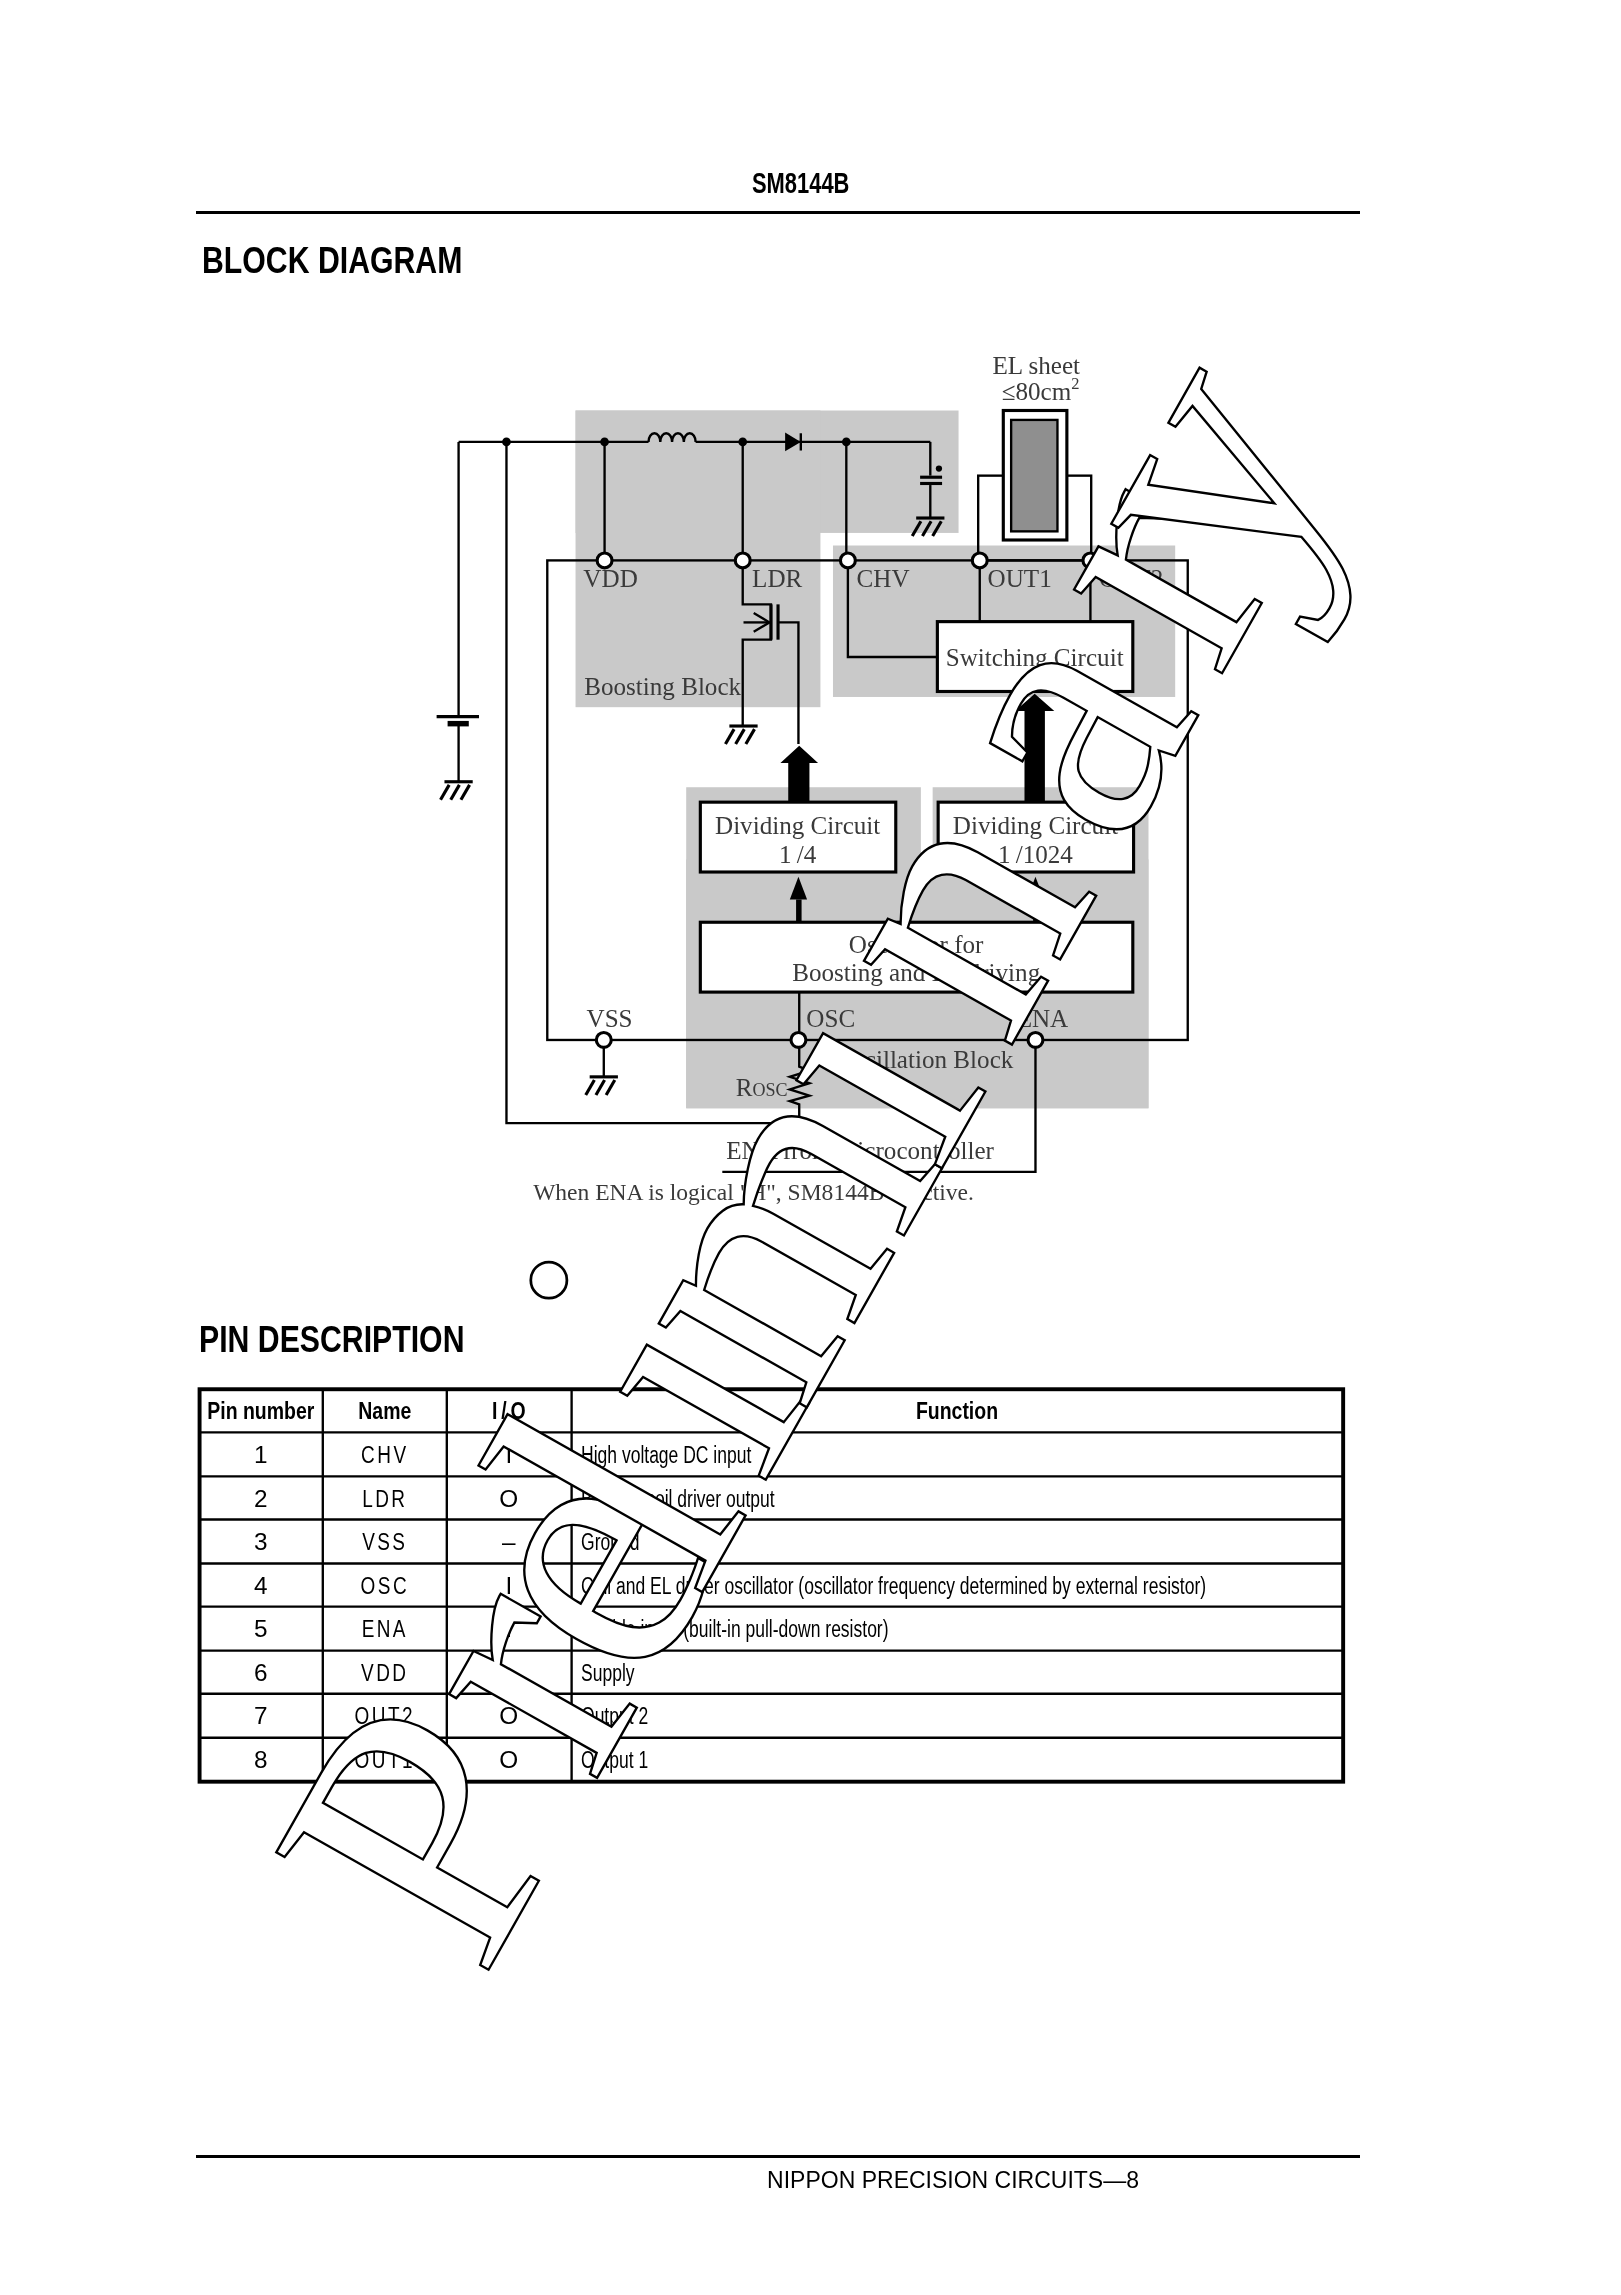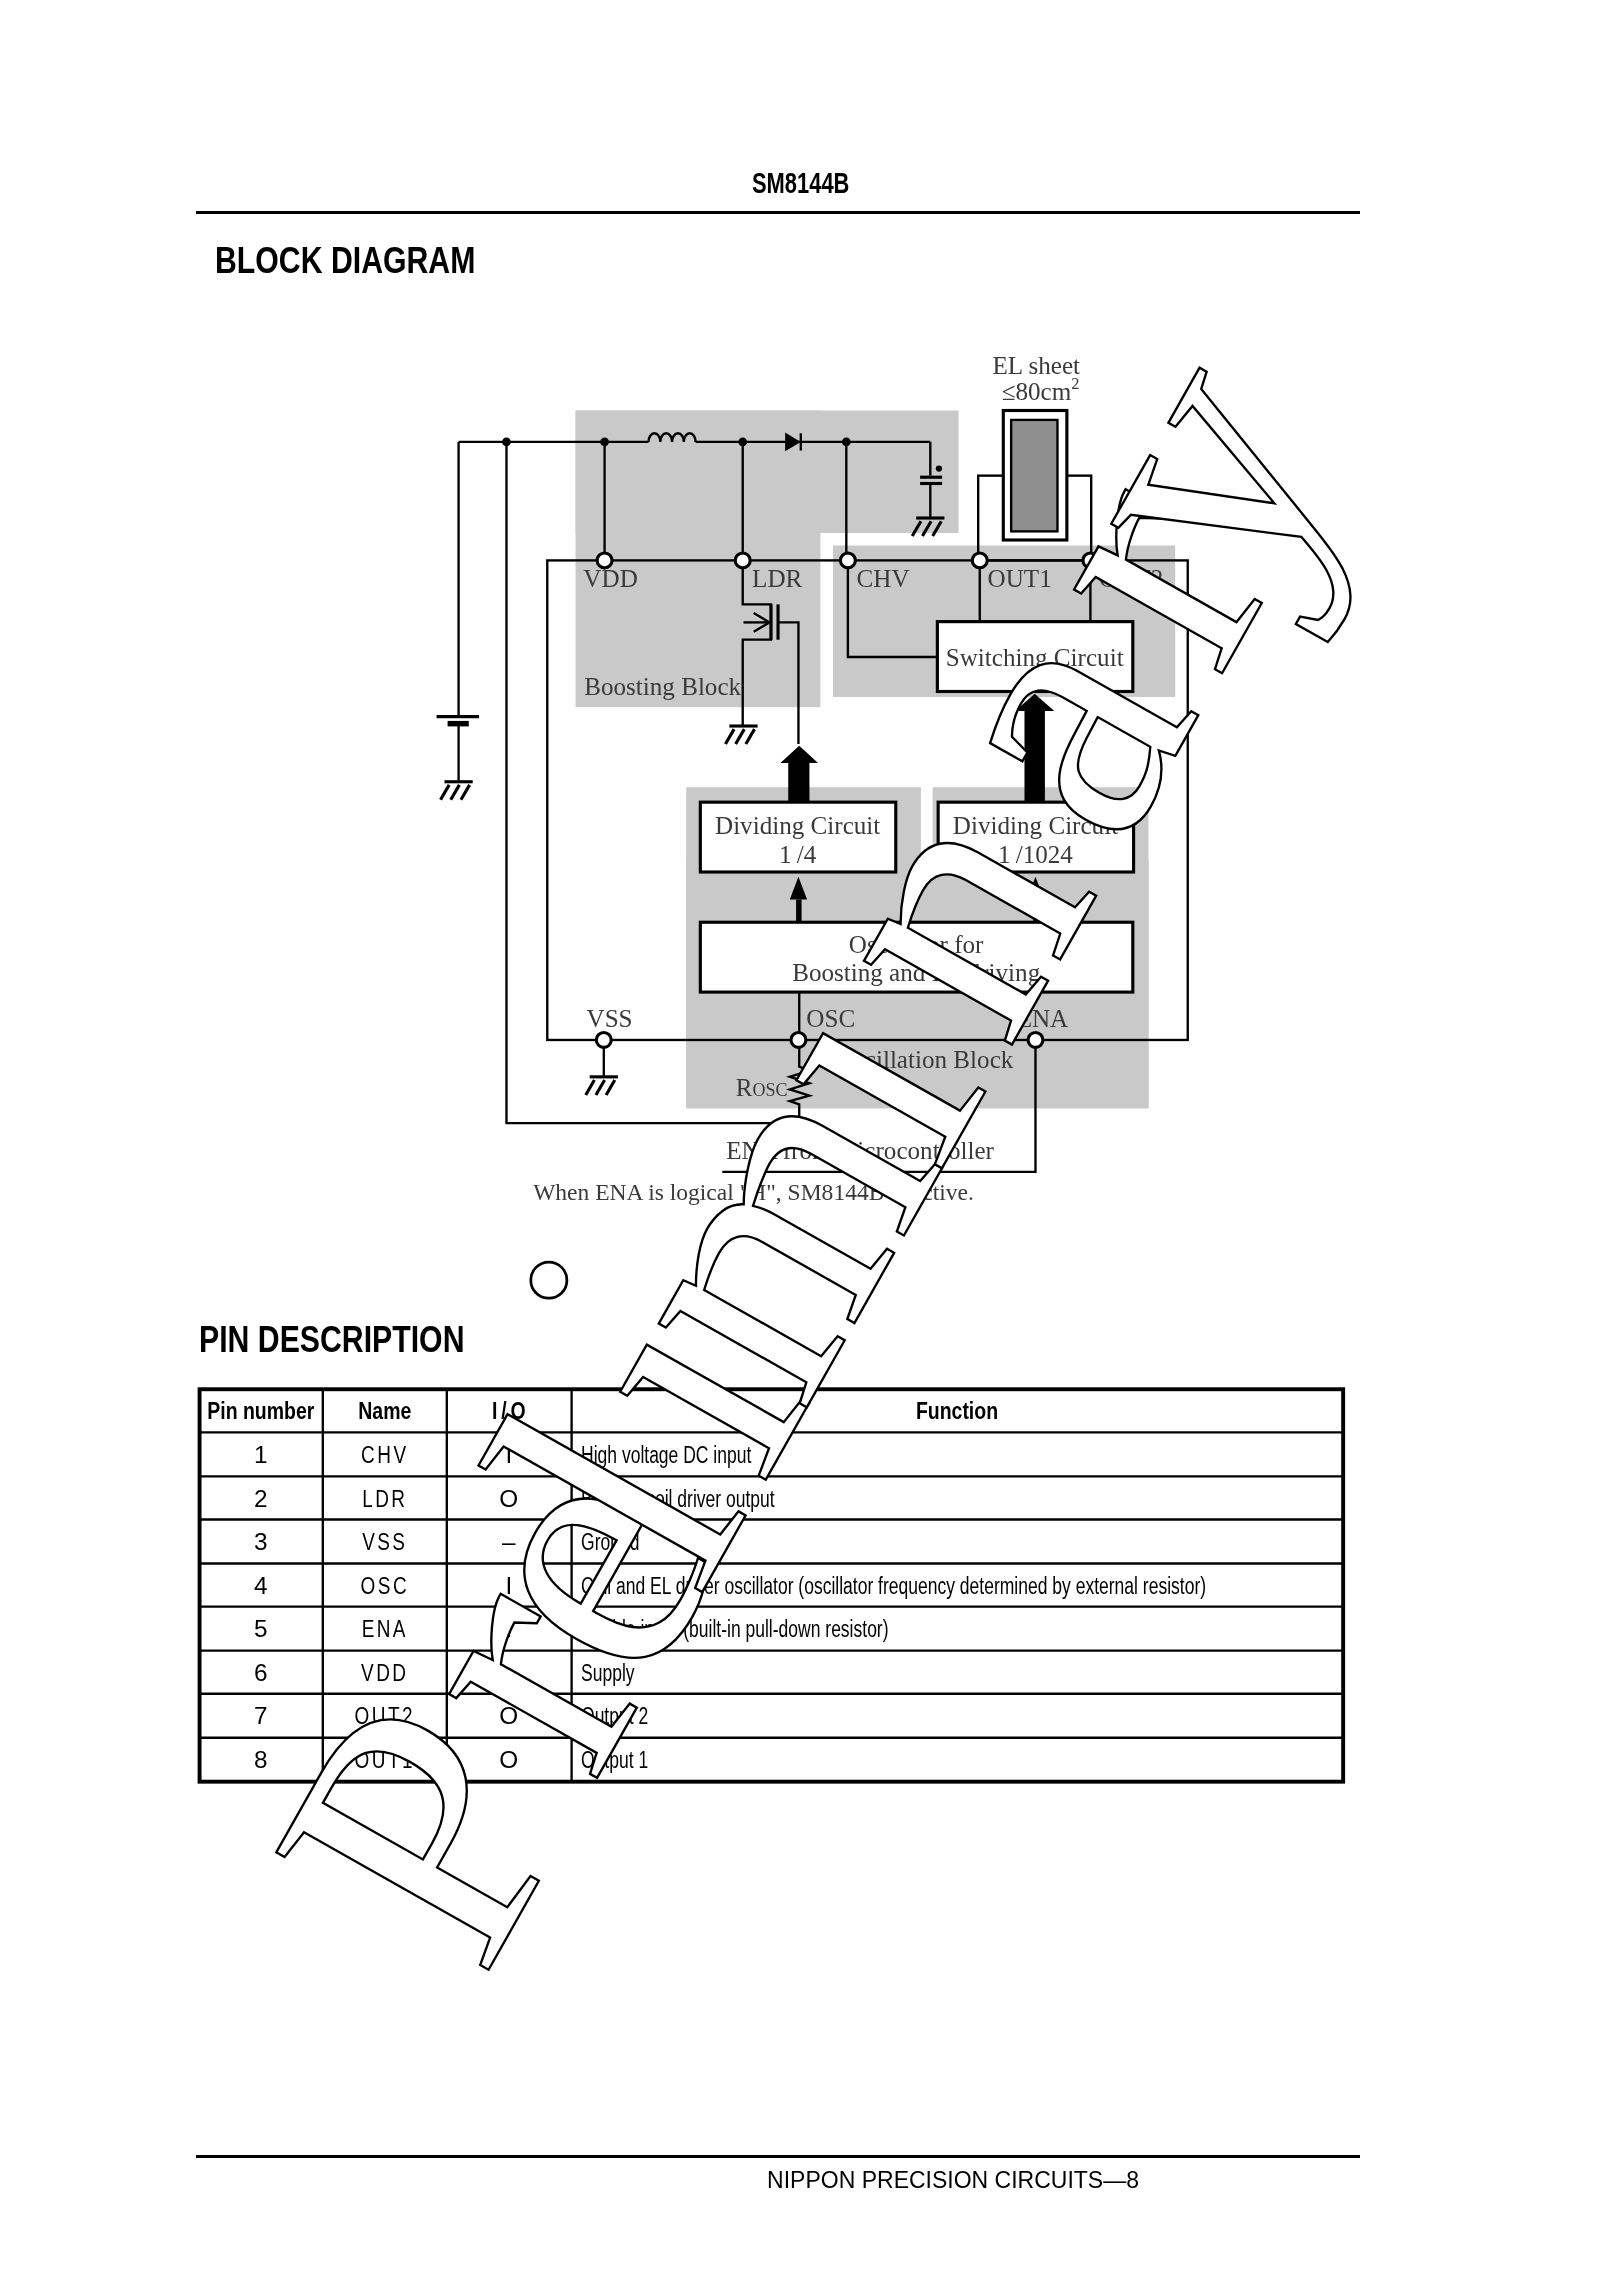--- a/index.html
+++ b/index.html
@@ -11,21 +11,21 @@
   svg{position:absolute;left:0;top:0;}
 </style>
 </head>
 <body>
 <div id="page">
 
   <div class="hdr" style="left:752px;top:166px;font-size:30px;">
     <span class="cx" style="transform:scaleX(0.73);">SM8144B</span></div>
   <div class="rule" style="left:196px;top:211px;width:1203px;height:3.1px;"></div>
 
-  <div class="hdr" style="left:215px;top:240px;font-size:36px;">
+  <div class="hdr" style="left:202px;top:240px;font-size:36px;">
     <span class="cx" style="transform:scaleX(0.84);">BLOCK DIAGRAM</span></div>
 
   <div class="hdr" style="left:199px;top:1319px;font-size:36px;">
     <span class="cx" style="transform:scaleX(0.84);">PIN DESCRIPTION</span></div>
 
   <svg id="diag" width="1622" height="2295" viewBox="0 0 2066 2924">
 
     <g fill="#c9c9c9">
       <rect x="733" y="523" width="488" height="156"></rect>
       <rect x="733" y="523" width="312" height="378"></rect>

